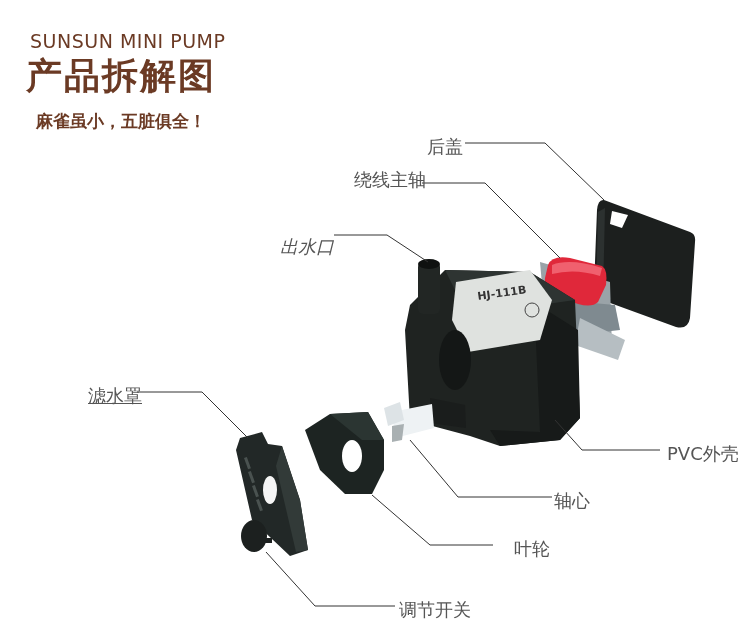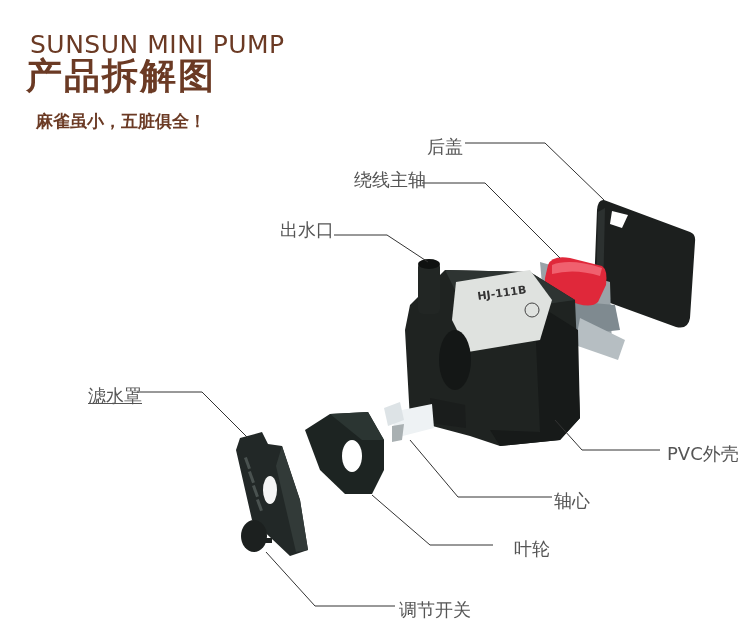--- a/index.html
+++ b/index.html
@@ -1,17 +1,17 @@
 <!DOCTYPE html>
 <html><head>
 <meta charset="utf-8">
 <style>
   html, body { margin:0; padding:0; background:#ffffff; }
   body { width:750px; height:639px; position:relative; overflow:hidden; font-family:"DejaVu Sans", sans-serif; }
-  .brand { position:absolute; left:30px; top:30px; font-size:25px; color:#6b3a24; letter-spacing:0.5px; font-family:"DejaVu Sans", sans-serif; font-weight:normal; }
+  .brand { position:absolute; left:30px; top:30px; font-size:19px; color:#6b3a24; letter-spacing:0.5px; font-family:"DejaVu Sans", sans-serif; font-weight:normal; }
   .title { position:absolute; left:26px; top:52px; font-size:36px; color:#6b3a24; font-family:"DejaVu Serif", serif; font-weight:bold; letter-spacing:2px; }
   .subtitle { position:absolute; left:36px; top:110px; font-size:17px; color:#6b3a24; font-weight:bold; }
   .label { position:absolute; font-size:18px; color:#555555; white-space:nowrap; }
   svg.lines { position:absolute; left:0; top:0; }
 </style>
 </head>
 <body>
 
 <div class="brand">SUNSUN MINI PUMP</div>
 <div class="title">产品拆解图</div>
@@ -88,18 +88,18 @@
     <polyline points="137,392 202,392 248,438"></polyline>
     <polyline points="555,420 582,450 660,450"></polyline>
     <polyline points="410,440 458,497 552,497"></polyline>
     <polyline points="372,495 430,545 493,545"></polyline>
     <polyline points="266,552 315,606 395,606"></polyline>
   </g>
 </svg>
 
 <div class="label" style="left:427px; top:135px;">后盖</div>
 <div class="label" style="left:354px; top:168px;">绕线主轴</div>
-<div class="label" style="left:280px; top:218px;">出水口</div>
+<div class="label" style="left:280px; top:235px;font-style:italic;">出水口</div>
 <div class="label" style="left:88px; top:384px;text-decoration:underline;">滤水罩</div>
 <div class="label" style="left:667px; top:442px;">PVC外壳</div>
 <div class="label" style="left:554px; top:489px;">轴心</div>
 <div class="label" style="left:498px; top:537px;padding-left:16px;">叶轮</div>
 <div class="label" style="left:399px; top:598px;text-align:right;">调节开关</div>
 
 </body></html>

